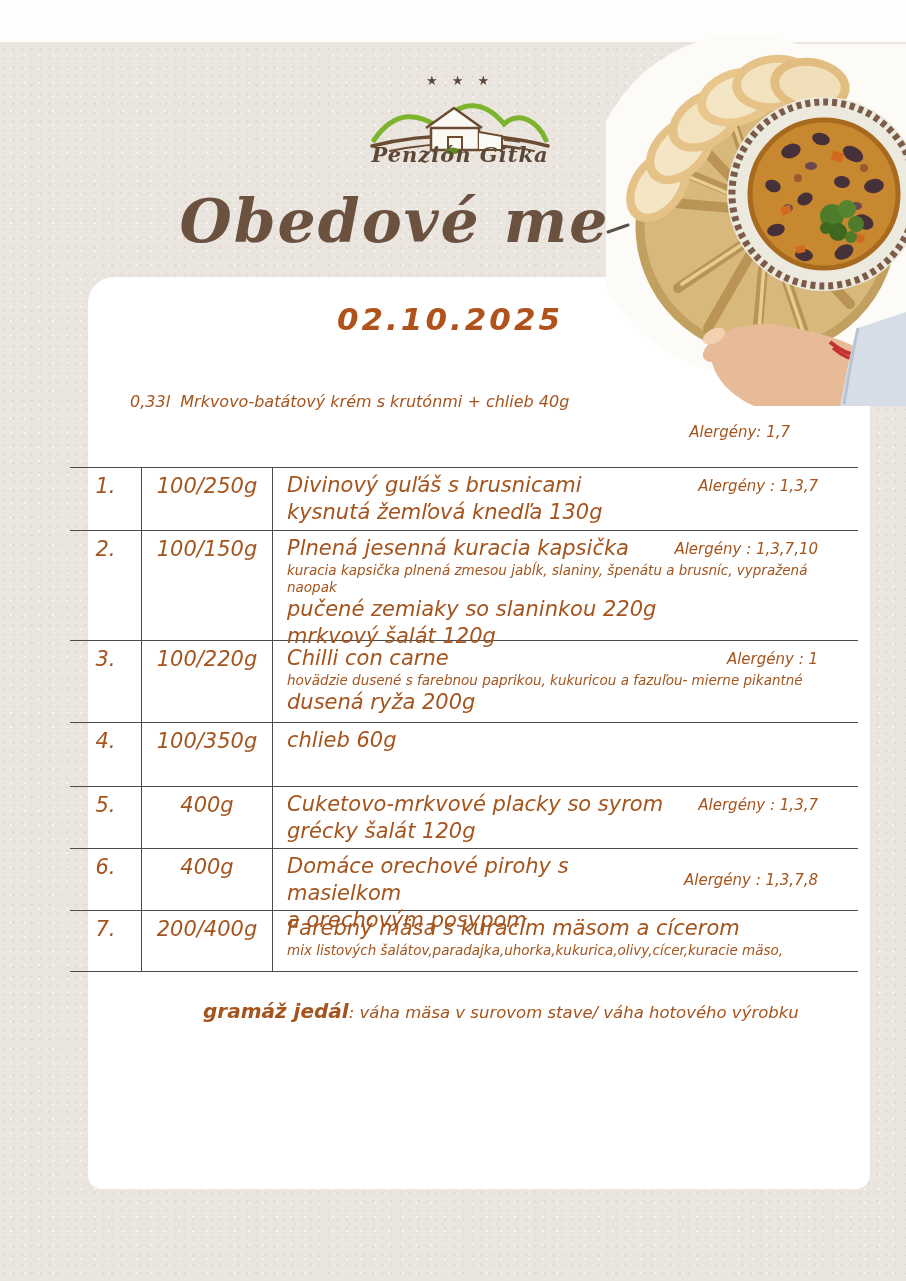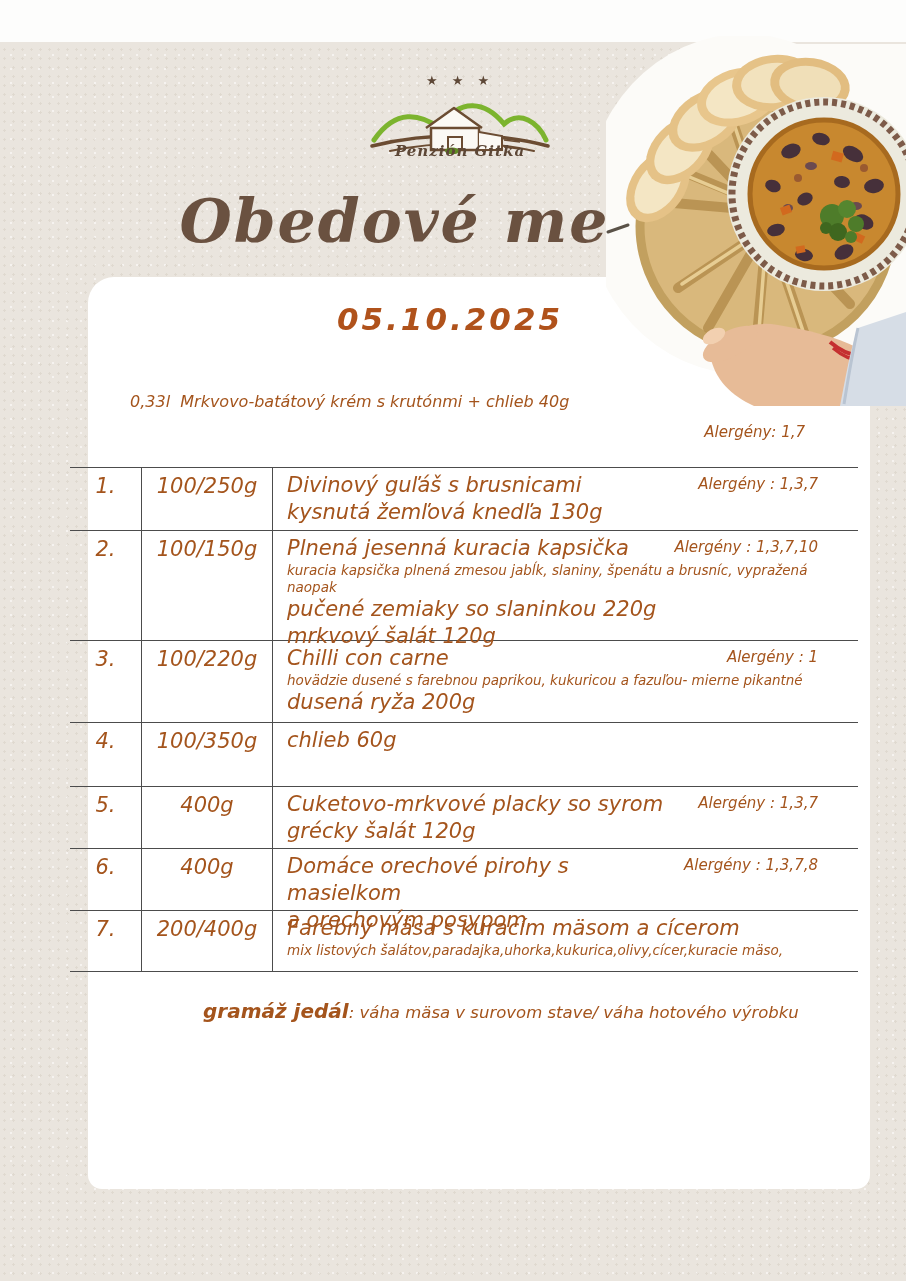--- a/index.html
+++ b/index.html
@@ -20,41 +20,41 @@
   .card{
     position:absolute;left:88px;top:277px;width:782px;height:912px;
     background:var(--card,#ffffff);border-radius:26px 26px 14px 14px;z-index:1;
   }
   
   .logo{position:absolute;left:358px;top:74px;width:204px;text-align:center;z-index:2;}
   .logo-stars{font-size:13px;letter-spacing:5px;color:var(--logo-brown,#5d4736);line-height:14px;}
   .logo-art{display:block;margin:2px auto 0 auto;}
   .logo-name{
     font-family:"DejaVu Serif",serif;font-style:italic;font-weight:bold;
-    font-size:15px;color:var(--logo-brown,#5d4736);margin-top:-12px;letter-spacing:1px;
+    font-size:21px;color:var(--logo-brown,#5d4736);margin-top:-12px;letter-spacing:1px;
   }
   
   .page-title{
     position:absolute;left:140px;top:186px;width:600px;text-align:center;z-index:2;
     font-family:"DejaVu Serif",serif;font-style:italic;font-weight:bold;
     font-size:60px;color:var(--title,#6a5140);letter-spacing:2px;
   }
   
   .menu-date{
     position:absolute;left:250px;top:301px;width:400px;text-align:center;z-index:3;
     font-size:31px;font-weight:bold;font-style:italic;letter-spacing:3px;
     color:var(--date,#b0521b);
   }
   
   .soup-line{
     position:absolute;left:130px;top:392px;width:700px;z-index:3;
     font-size:16px;font-style:italic;color:var(--accent,#a4541c);white-space:pre-wrap;
   }
   .soup-allergens{
-    position:absolute;right:101px;top:423px;z-index:3;
+    position:absolute;right:116px;top:423px;z-index:3;
     font-size:15px;font-style:italic;color:var(--accent,#a4541c);
   }
   
   .menu-table{
     position:absolute;left:70px;top:467px;width:788px;z-index:3;
     border-top:1.5px solid var(--line,#4c4c4c);
   }
   .menu-row{
     display:grid;grid-template-columns:72px 131px 585px;
     border-bottom:1.5px solid var(--line,#4c4c4c);box-sizing:border-box;
@@ -63,21 +63,21 @@
   .menu-row:nth-child(2){height:110px;}
   .menu-row:nth-child(3){height:82px;}
   .menu-row:nth-child(4){height:64px;}
   .menu-row:nth-child(5){height:62px;}
   .menu-row:nth-child(6){height:62px;}
   .menu-row:nth-child(7){height:61px;}
   .cell{color:var(--accent,#a4541c);font-style:italic;box-sizing:border-box;}
   .cell.num{border-right:1.2px solid var(--line,#4c4c4c);text-align:center;padding-top:6px;font-size:21px;}
   .cell.portion{border-right:1.2px solid var(--line,#4c4c4c);text-align:center;padding-top:6px;font-size:21px;}
   .cell.dish{padding:4px 40px 0 14px;}
-  .line{display:flex;justify-content:space-between;align-items:flex-start;}
+  .line{display:flex;justify-content:space-between;align-items:center;}
   .line.main{font-size:21px;line-height:27px;}
   .line.desc{font-size:13.5px;line-height:17px;}
   .allergen{font-size:15px;line-height:24px;white-space:nowrap;margin-left:10px;}
   .line.desc .allergen{line-height:17px;font-size:15px;}
   
   .footer-note{
     position:absolute;left:203px;top:999px;z-index:3;
     font-style:italic;color:var(--accent,#a4541c);
   }
   .footer-note .fbold{font-size:20px;font-weight:bold;}
@@ -209,21 +209,21 @@
       <g stroke="#c53030" fill="none">
         <path d="M224,306 C236,316 248,321 258,318" stroke-width="4"></path>
         <path d="M227,312 C239,322 250,326 260,323" stroke-width="3.5"></path>
         <path d="M246,320 L241,350" stroke-width="3"></path>
       </g>
       <path d="M252,292 L300,276 L300,370 L234,370 C240,340 244,314 252,292 Z" fill="#d6dde6"></path>
       <path d="M252,292 C246,318 242,344 238,368" stroke="#b9c4d2" stroke-width="3" fill="none"></path>
     </g>
   </svg>
 
-  <div class="menu-date">05.10.2025</div>
+  <div class="menu-date">02.10.2025</div>
 
   <div class="soup-line">0,33l  Mrkvovo-batátový krém s krutónmi + chlieb 40g</div>
   <div class="soup-allergens">Alergény: 1,7</div>
 
   <div class="menu-table">
     <div id="menu-rows">
         <div class="menu-row">
           <div class="cell num">1.</div>
           <div class="cell portion">100/250g</div>
           <div class="cell dish">

